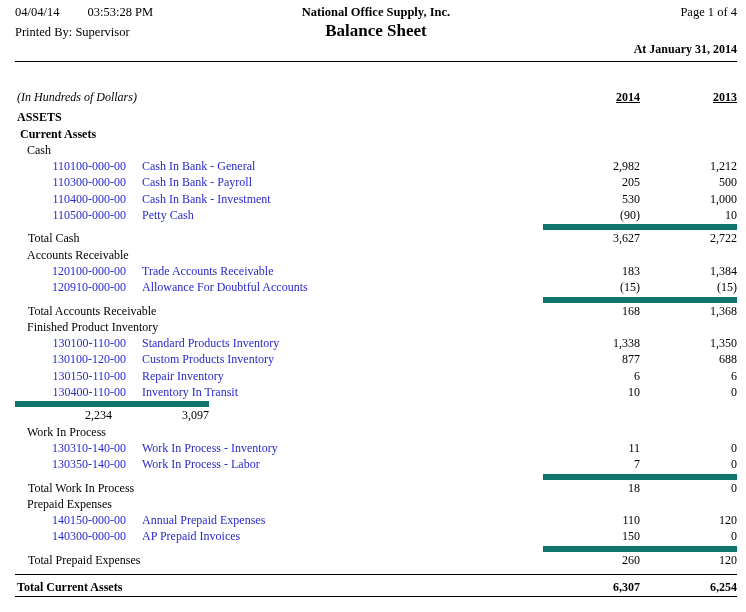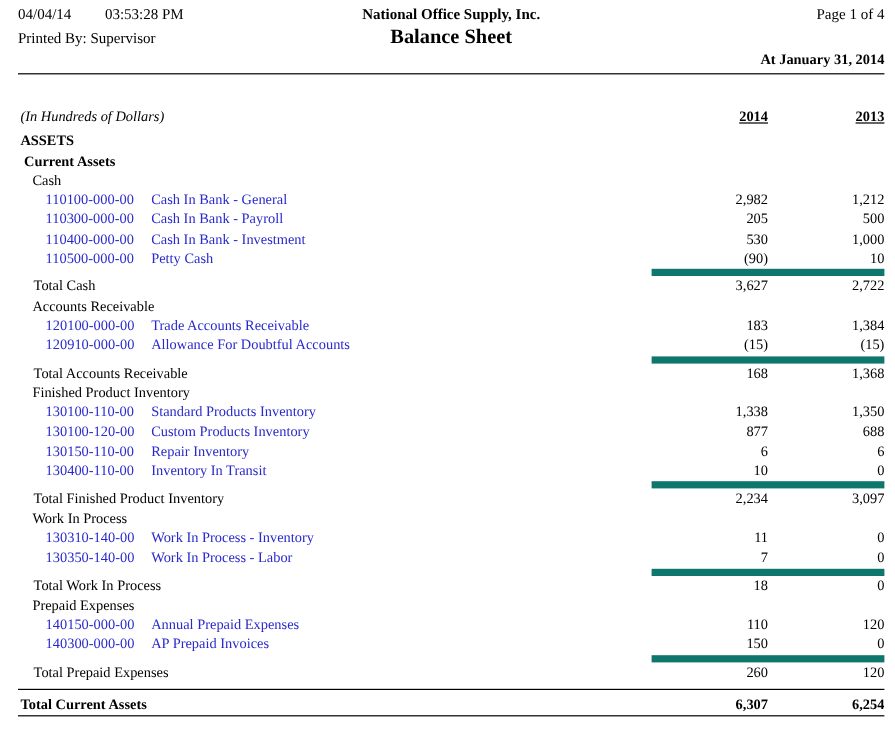--- a/index.html
+++ b/index.html
@@ -24,22 +24,22 @@
 
   
   .colhead{display:flex;align-items:flex-end;margin-top:26px;height:17px;}
   .units{flex:1;font-style:italic;padding-left:2px;}
   .colh{font-weight:bold;text-decoration:underline;}
 
   
   .rows{margin-top:3px;}
   .row{display:flex;align-items:flex-end;height:16.3px;line-height:14px;}
   .cell{white-space:nowrap;overflow:hidden;}
-  .code{flex:0 0 88px;margin-left:23px;color:var(--link);}
-  .desc{flex:1;color:var(--link);}
+  .code{flex:0 0 88px;margin-left:23px;color:var(--link);text-align:right;}
+  .desc{flex:1;color:var(--link);margin-left:16px;}
   .label{flex:1;}
   .amt{flex:0 0 97px;text-align:right;}
   .row:not(.account) .code,
   .row:not(.account) .desc{display:none;}
 
   .h1 .label{font-weight:bold;padding-left:2px;}
   .h2 .label{font-weight:bold;padding-left:5px;}
   .group .label{padding-left:12px;}
   .total{margin-top:7px;}
   .total .label{padding-left:13px;}
@@ -183,21 +183,20 @@
   </div>
       <div class="row account">
     <span class="cell code">130400-110-00</span>
     <span class="cell desc">Inventory In Transit</span>
 
     <span class="cell amt amt1">10</span>
     <span class="cell amt amt2">0</span>
   </div>
       <div class="row total">
 
-    <span class="cell label">Total Finished Product Inventory</span>
     <span class="cell amt amt1">2,234</span>
     <span class="cell amt amt2">3,097</span>
   </div>
       <div class="row group">
 
     <span class="cell label">Work In Process</span>
     <span class="cell amt amt1"></span>
     <span class="cell amt amt2"></span>
   </div>
       <div class="row account">

